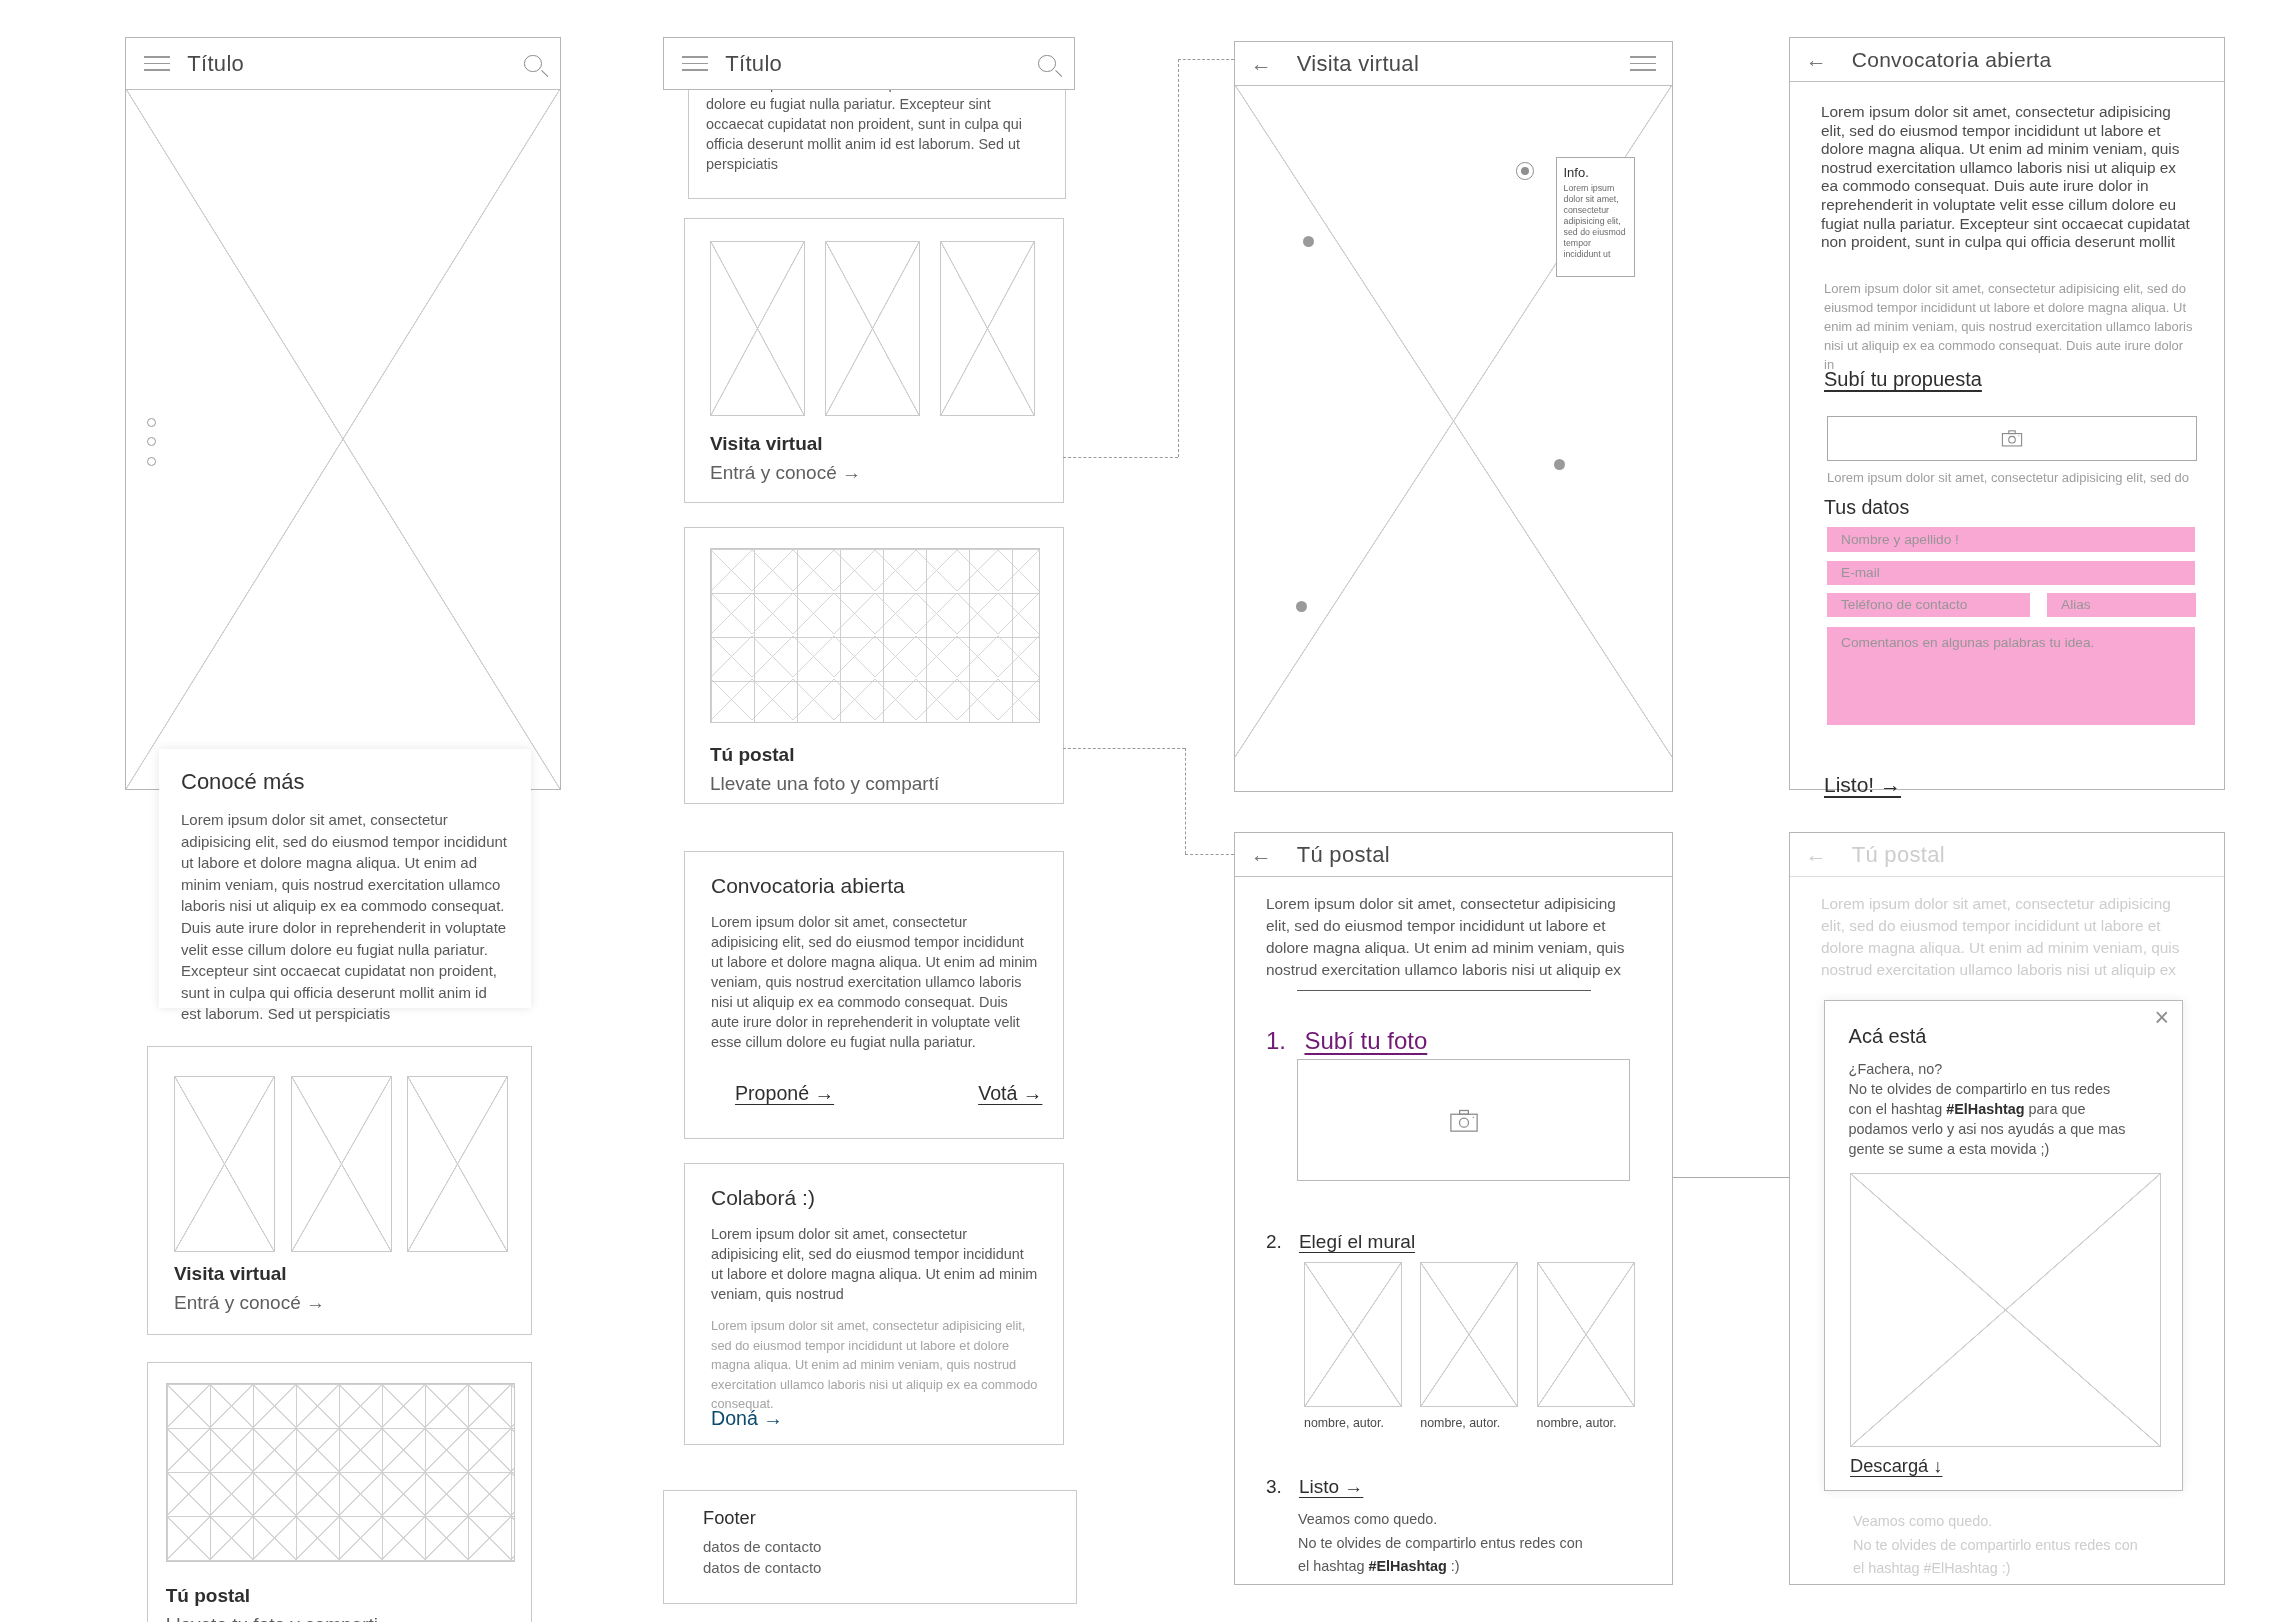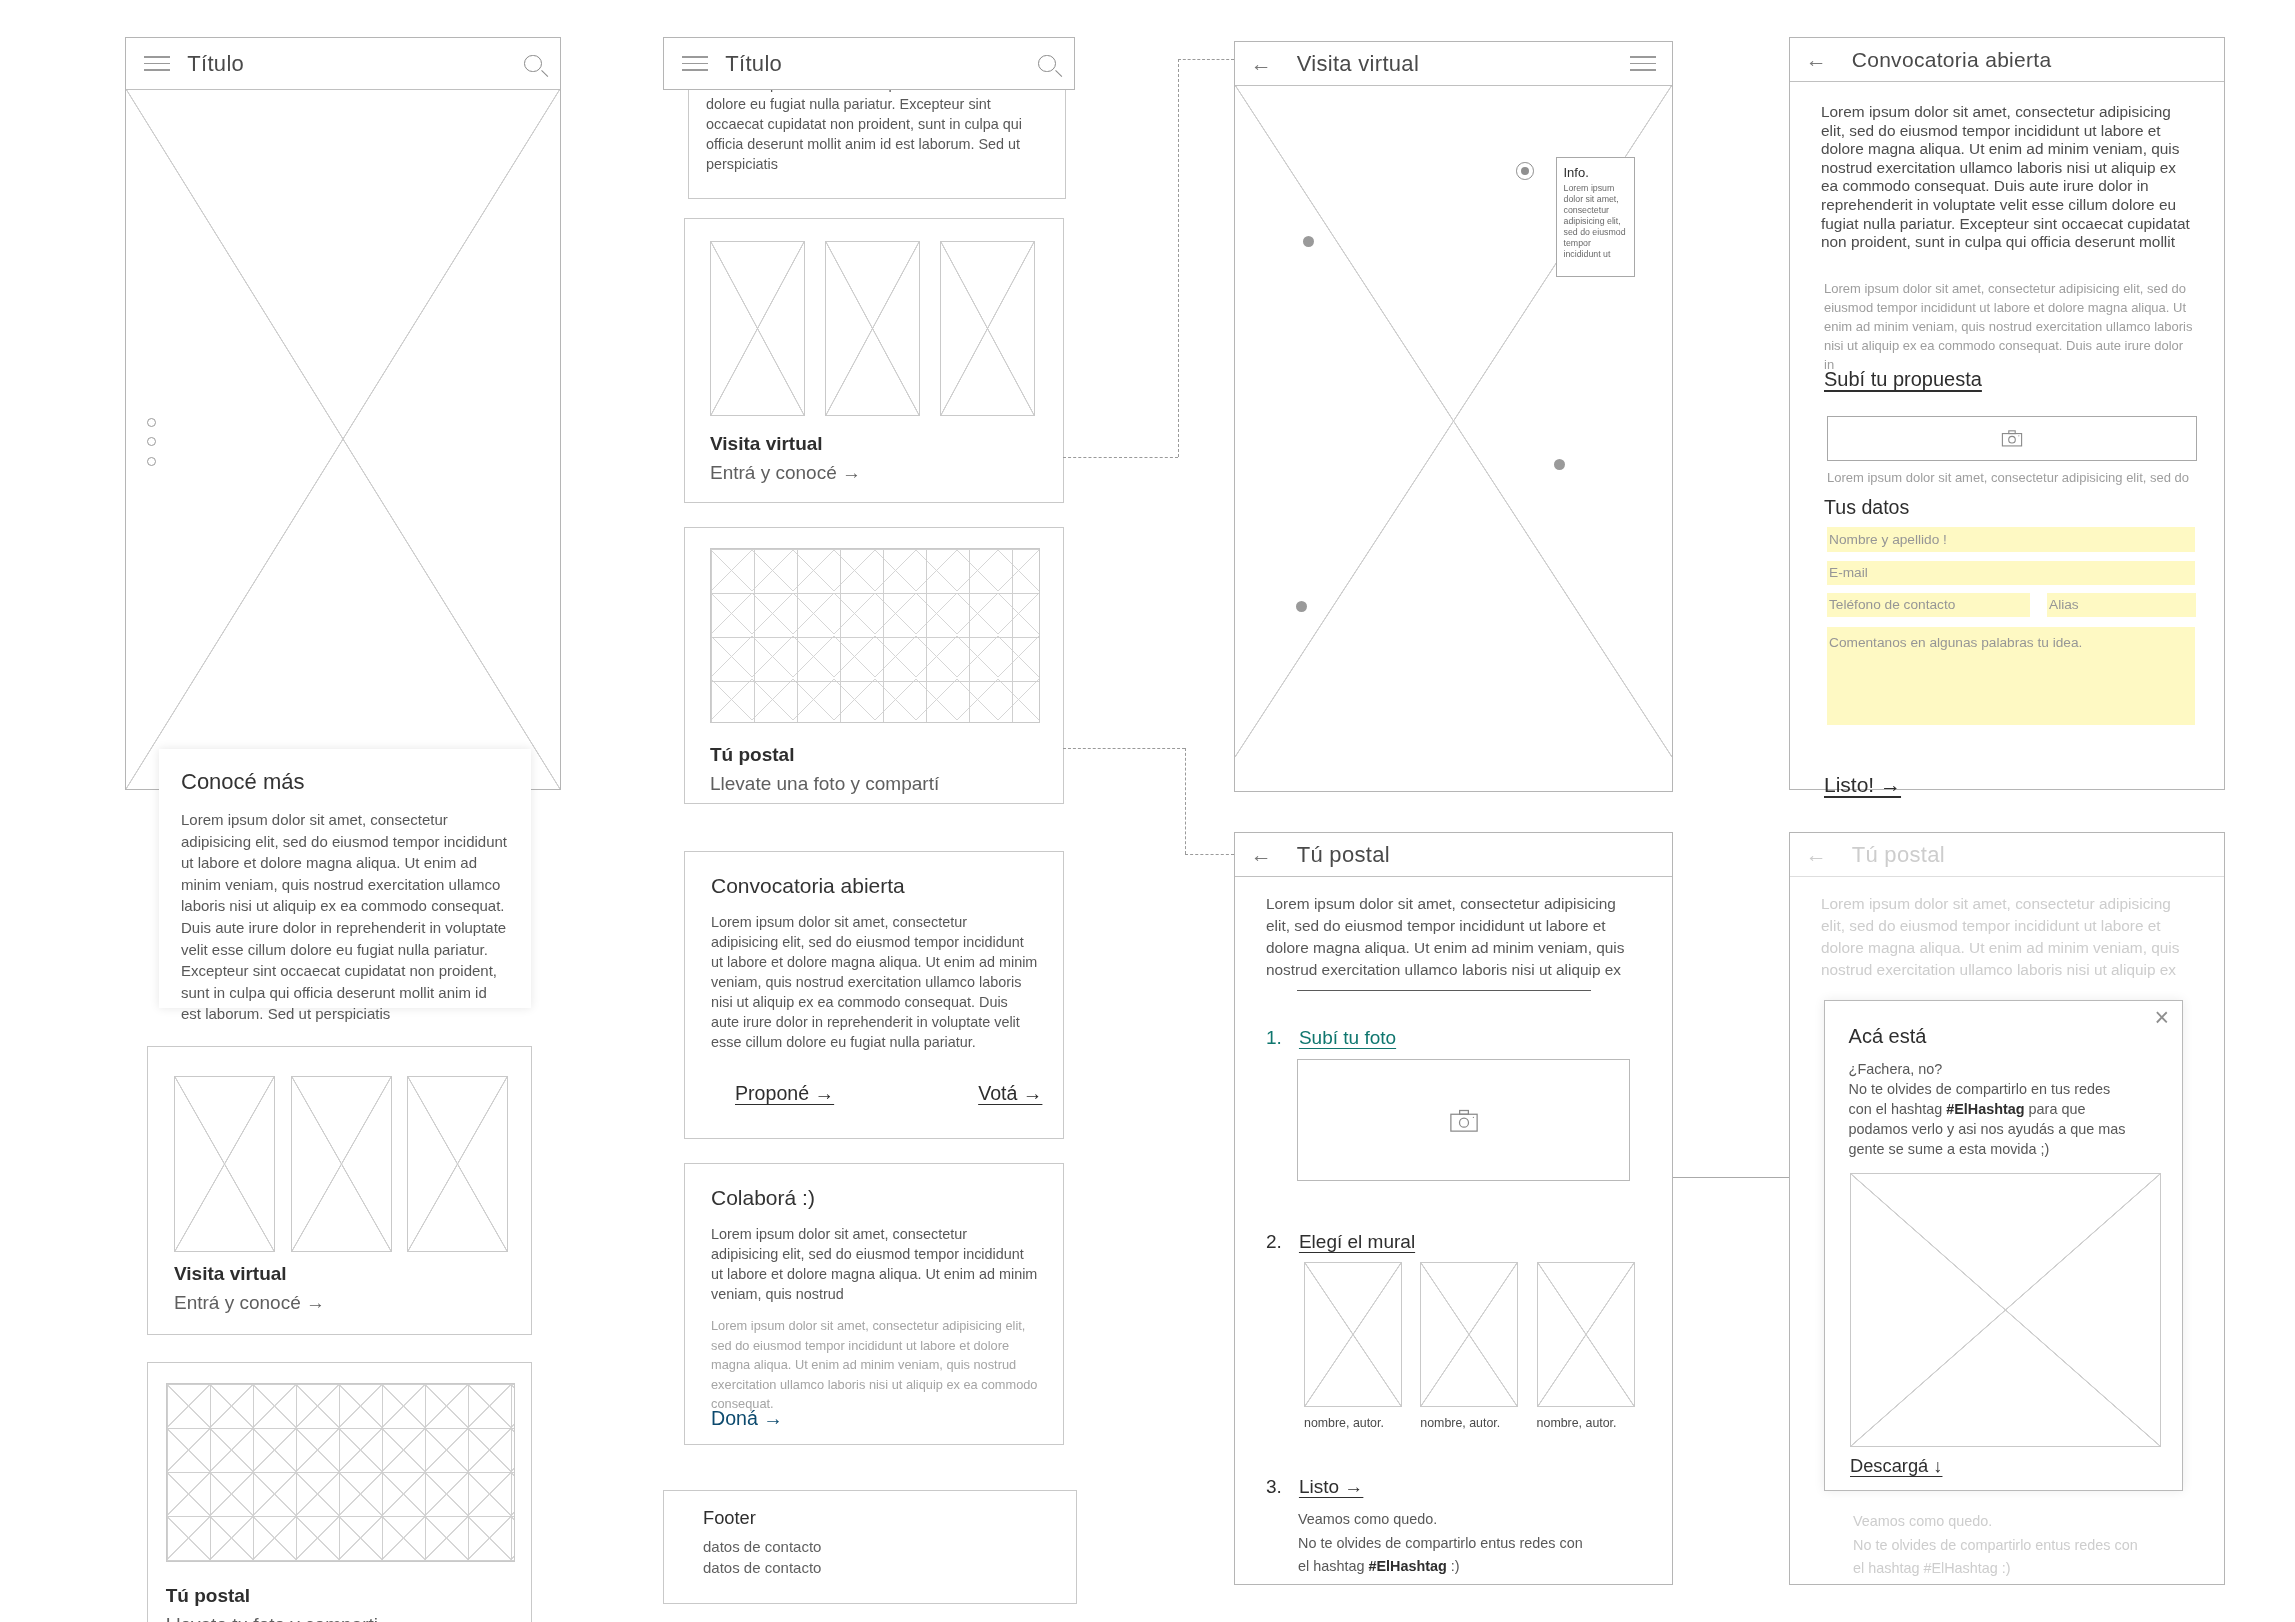--- a/index.html
+++ b/index.html
@@ -36,22 +36,22 @@
   .gray-txt{color:#9e9e9e;}
   .faded{color:#cdcdcd;}
   .u{text-decoration:underline;text-underline-offset:3.9px;}
   .dash-h{position:absolute;border-top:0.7px dashed #9a9a9a;}
   .dash-v{position:absolute;border-left:0.7px dashed #9a9a9a;}
   .solid-h{position:absolute;border-top:0.7px solid #aaaaaa;}
   .dot{position:absolute;border-radius:50%;background:#9a9a9a;}
   .ring{position:absolute;border-radius:50%;border:1.3px solid #8f8f8f;}
   .ring::after{content:"";position:absolute;left:50%;top:50%;width:7.9px;height:7.9px;margin:-3.9px 0 0 -3.9px;
                border-radius:50%;background:#8f8f8f;}
-  .field{display:block;border:0;background:#fef9c3;font-family:"Liberation Sans",sans-serif;
-         font-size:13.7px;color:#555;padding:0 2px;box-sizing:border-box;}
+  .field{display:block;border:0;background:#f9a8d4;font-family:"Liberation Sans",sans-serif;
+         font-size:13.7px;color:#555;padding:0 14px;box-sizing:border-box;}
   .field::placeholder{color:#969696;opacity:1;}
   textarea.field{resize:none;padding-top:7.9px;}
   .carousel-dot{position:absolute;width:7.2px;height:7.2px;border:0.7px solid #9a9a9a;border-radius:50%;}
   .thumb-label{font-size:12.4px;color:#4a4a4a;}
 </style>
 </head>
 <body>
 
 <div class="frame" style="left:125px;top:37px;width:434px;height:751px;">
   <div class="xph" style="position:absolute;left:0;right:0;top:51px;bottom:0;"></div>
@@ -176,21 +176,21 @@
 </div>
 
 <div class="frame" style="left:1234px;top:832px;width:437px;height:751px;">
   <div class="appbar" style="height:43px;padding:0 15.7px;">
     <span class="back">←</span>
     <span class="title" style="margin-left:25px;">Tú postal</span>
   </div>
   <div class="body-txt abs" style="left:31px;top:60px;width:376px;font-size:15.4px;line-height:22px;">Lorem ipsum dolor sit amet, consectetur adipisicing elit, sed do eiusmod tempor incididunt ut labore et dolore magna aliqua. Ut enim ad minim veniam, quis nostrud exercitation ullamco laboris nisi ut aliquip ex</div>
   <div class="abs" style="left:62px;top:157px;width:294px;border-top:0.7px solid #5a5a5a;"></div>
 
-  <div class="abs" style="left:31px;top:194px;font-size:19px;color:#0f766e;">
+  <div class="abs" style="left:31px;top:194px;font-size:24px;color:#701a75;">
     <span>1.</span>
     <span class="u" style="margin-left:11.8px;">Subí tu foto</span>
   </div>
   <div class="abs" style="left:62px;top:226px;width:331px;height:120px;border:0.7px solid #b9b9b9;display:flex;align-items:center;justify-content:center;">
     <svg width="30" height="25" viewBox="0 0 24 20">
       <rect x="1.5" y="5" width="21" height="13.5" fill="none" stroke="#8a8a8a" stroke-width="1"></rect>
       <circle cx="12" cy="11.7" r="3.6" fill="none" stroke="#8a8a8a" stroke-width="1"></circle>
       <rect x="8.5" y="2" width="7" height="3" fill="none" stroke="#8a8a8a" stroke-width="1"></rect>
       <circle cx="19.5" cy="7.5" r="0.5" fill="#8a8a8a"></circle>
     </svg>

